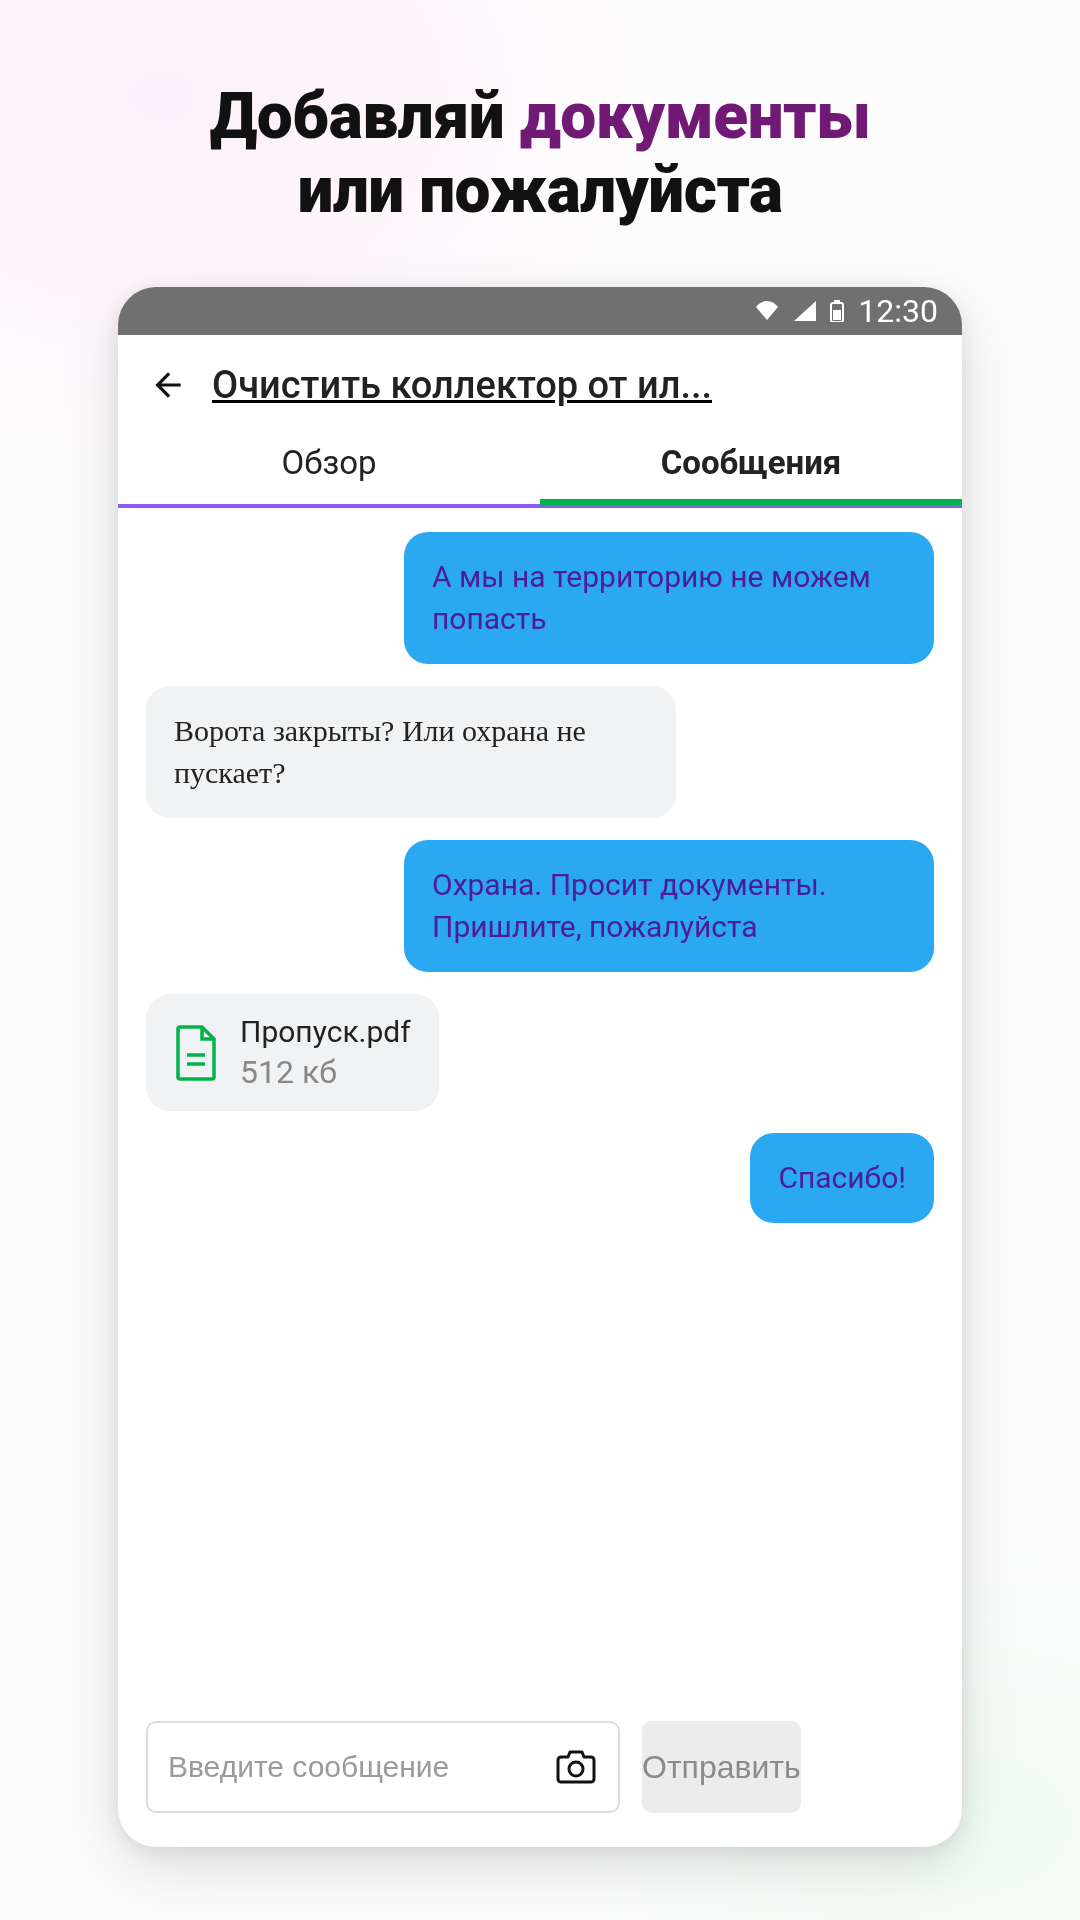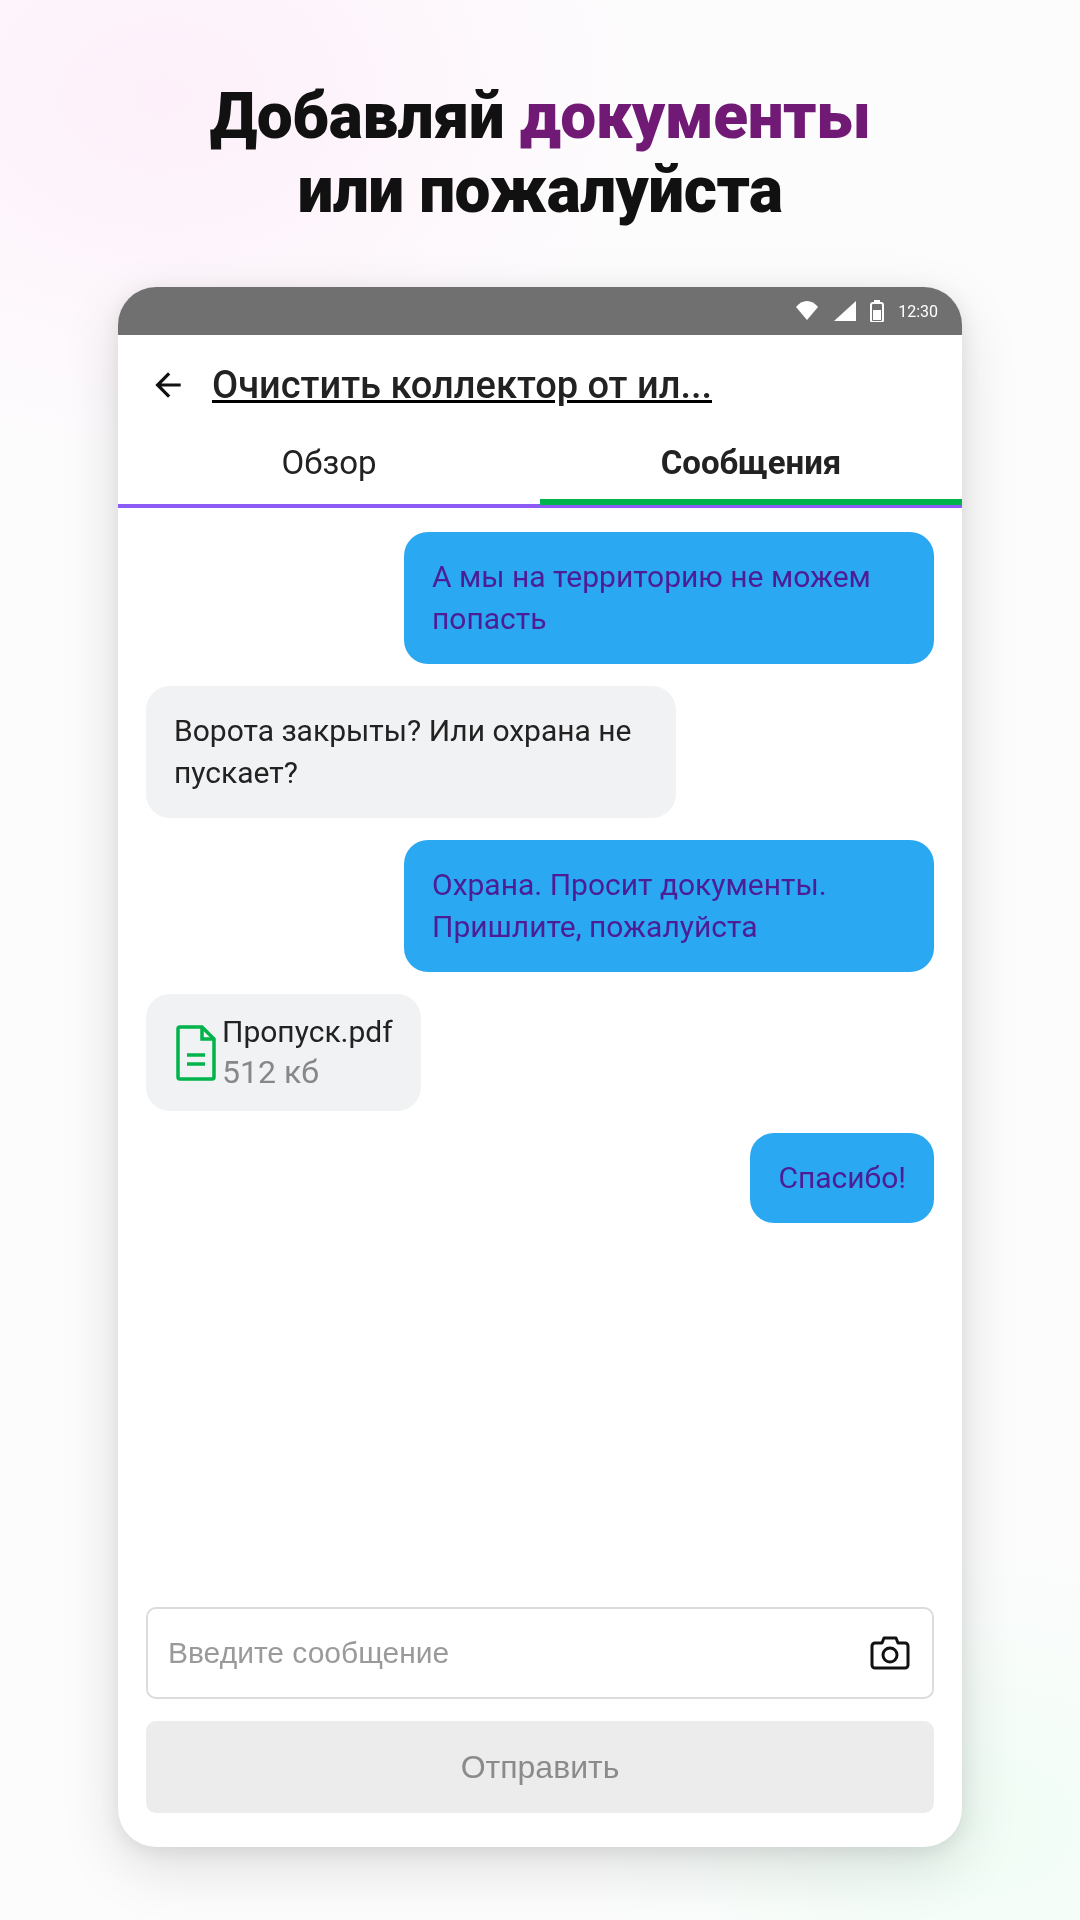--- a/index.html
+++ b/index.html
@@ -37,21 +37,21 @@
   }
   .status-bar {
     height: 48px;
     background: #707070;
     display: flex;
     align-items: center;
     justify-content: flex-end;
     padding: 0 24px;
     gap: 14px;
     color: #fff;
-    font-size: 16px;
+    font-size: 32px;
   }
   .status-bar .sb-icon { display: inline-flex; align-items: center; }
   .status-bar svg { display: block; }
   .nav-header {
     display: flex;
     align-items: center;
     padding: 28px 28px 18px 28px;
     gap: 22px;
     text-decoration: underline;
   }
@@ -105,39 +105,40 @@
   }
   .sent {
     align-self: flex-end;
     background: #2aa8f2;
     color: #4c1d95;
   }
   .recv {
     align-self: flex-start;
     background: #f1f2f3;
     color: #222;
+    font-family: Liberation Serif, serif;
   }
   .file-bubble {
     align-self: flex-start;
     background: #f1f2f3;
     border-radius: 24px;
     padding: 20px 28px;
     display: flex;
     align-items: center;
-    gap: 4px;
+    gap: 22px;
     max-width: 530px;
   }
   .file-icon { width: 44px; height: 56px; flex-shrink: 0; }
   .file-meta { display: flex; flex-direction: column; }
   .file-name { font-size: 30px; color: #222; }
   .file-size { font-size: 32px; color: #888; margin-top: 4px; }
   .compose-area {
     padding: 18px 28px 34px 28px;
     display: flex;
-    flex-direction: column;
+    flex-direction: row;
     gap: 22px;
   }
   .input-row {
     display: flex;
     align-items: center;
     border: 2px solid #dcdcdc;
     border-radius: 10px;
     padding: 10px 20px;
     height: 92px;
   }

